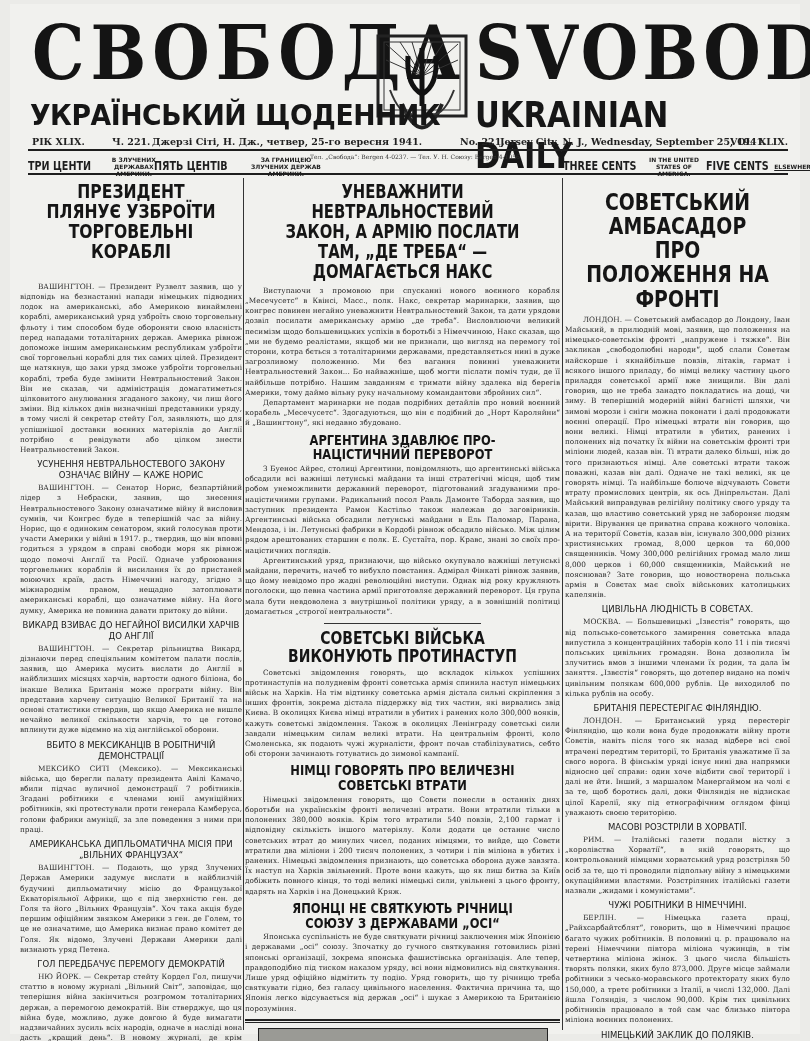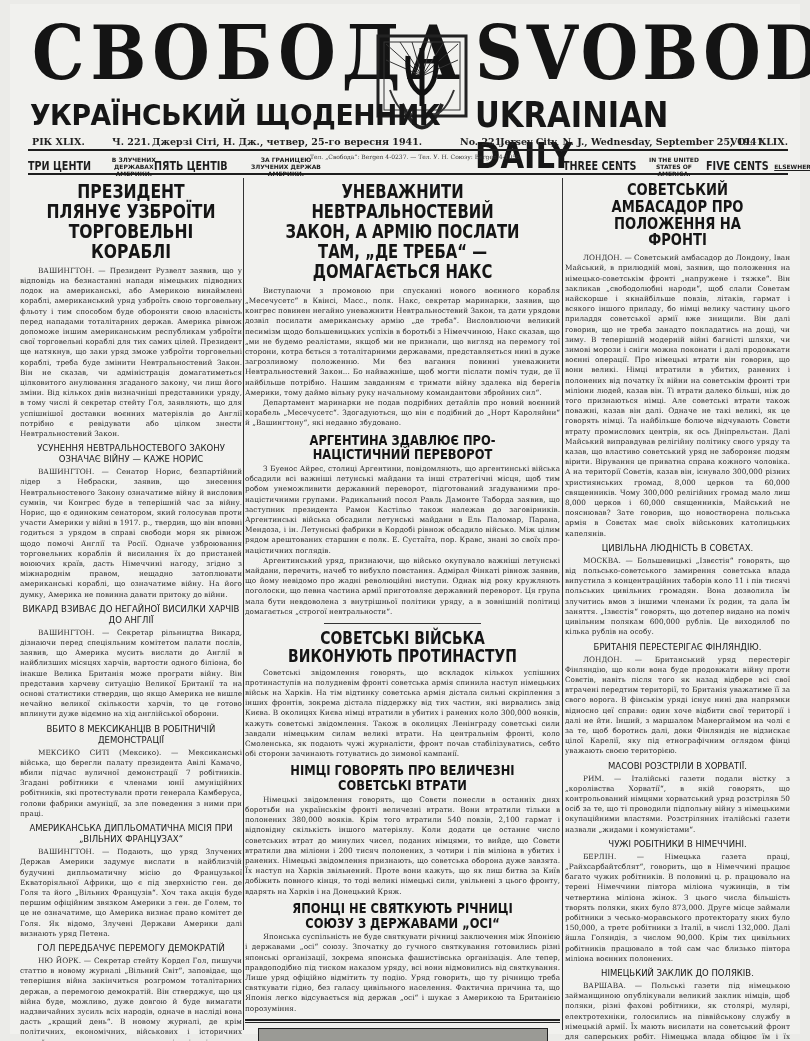--- a/index.html
+++ b/index.html
@@ -93,21 +93,21 @@
   <span class="big">FIVE CENTS</span>
   <span class="small" style="margin-left:-10px; text-decoration: underline;">ELSEWHERE.</span>
 </div>
 
 <div class="rule" style="left:28px; top:173px; width:760px; height:2px;"></div>
 
 <div class="vline" style="left:243px; height:852px;"></div>
 <div class="vline" style="left:562px; height:852px;"></div>
 
 <div class="col col-left">
-  <div class="h-big" style="font-size:19px; margin:2px 0 4px;">
+  <div class="h-big" style="font-size:19px; margin:2px 0 20px;">
     <div class="h-cond">ПРЕЗИДЕНТ ПЛЯНУЄ УЗБРОЇТИ ТОРГОВЕЛЬНІ КОРАБЛІ</div>
   </div>
   <p class="body">ВАШИНГТОН. — Президент Рузвелт заявив, що у відповідь на безнастанні напади німецьких підводних лодок на американські, або Америкою винаймлені кораблі, американський уряд узброїть свою торговельну фльоту і тим способом буде обороняти свою власність перед нападами тоталітарних держав. Америка рівнож допоможе іншим американським республикам узброїти свої торговельні кораблі для тих самих цілей. Президент ще натякнув, що заки уряд зможе узброїти торговельні кораблі, треба буде змінити Невтральностевий Закон. Він не сказав, чи адміністрація домагатиметься цілковитого анулювання згаданого закону, чи лиш його зміни. Від кількох днів визначніші представники уряду, в тому числі й секретар стейту Гол, заявляють, що для успішнішої доставки воєнних матеріялів до Англії потрібно є ревідувати або цілком знести Невтральностевий Закон.</p>
   <div class="h-small">УСУНЕННЯ НЕВТРАЛЬНОСТЕВОГО ЗАКОНУ ОЗНАЧАЄ ВІЙНУ — КАЖЕ НОРИС</div>
   <p class="body">ВАШИНГТОН. — Сенатор Норис, безпартійний лідер з Небраски, заявив, що знесення Невтральностевого Закону означатиме війну й висловив сумнів, чи Конгрес буде в теперішній час за війну. Норис, що є одиноким сенатором, який голосував проти участи Америки у війні в 1917. р., твердив, що він вповні годиться з урядом в справі свободи моря як рівнож щодо помочі Англії та Росії. Одначе узброювання торговельних кораблів й висилання їх до пристаней воюючих країв, дасть Німеччині нагоду, згідно з міжнароднім правом, нещадно затоплювати американські кораблі, що означатиме війну. На його думку, Америка не повинна давати притоку до війни.</p>
   <div class="h-small">ВИКАРД ВЗИВАЄ ДО НЕГАЙНОЇ ВИСИЛКИ ХАРЧІВ ДО АНГЛІЇ</div>
   <p class="body">ВАШИНГТОН. — Секретар рільництва Викард, дізнаючи перед спеціяльним комітетом палати послів, заявив, що Америка мусить вислати до Англії в найблизших місяцях харчів, вартости одного біліона, бо інакше Велика Британія може програти війну. Він представив харчеву ситуацію Великої Британії та на основі статистики ствердив, що якщо Америка не вишле нечайно великої скількости харчів, то це готово вплинути дуже відємно на хід англійської оборони.</p>
   <div class="h-small">ВБИТО 8 МЕКСИКАНЦІВ В РОБІТНИЧІЙ ДЕМОНСТРАЦІЇ</div>
   <p class="body">МЕКСИКО СИТІ (Мексико). — Мексиканські війська, що берегли палату президента Авілі Камачо, вбили підчас вуличної демонстрації 7 робітників. Згадані робітники є членами юнії амуніційних робітників, які протестували проти генерала Камберуса, голови фабрики амуніції, за зле поведення з ними при праці.</p>
   <div class="h-small">АМЕРИКАНСЬКА ДИПЛЬОМАТИЧНА МІСІЯ ПРИ „ВІЛЬНИХ ФРАНЦУЗАХ“</div>
@@ -153,21 +153,21 @@
       <path d="M110 90 Q130 150 150 258 L120 258 Q105 180 95 100 Z" fill="#555552"></path>
       <path d="M230 60 Q260 80 290 70 L290 140 Q260 120 230 90 Z" fill="#808079"></path>
       <path d="M220 200 L290 190 L290 230 L230 225 Z" fill="#2e2e2c"></path>
       <path d="M30 120 Q60 100 80 130 Q60 150 30 140 Z" fill="#222220"></path>
     </svg>
   </div>
 
 </div>
 
 <div class="col col-right">
-  <div class="h-big" style="font-size:16px; margin:2px 0 4px;">
+  <div class="h-big" style="font-size:23px; margin:10px 0 4px;">
     <div class="h-cond">СОВЕТСЬКИЙ АМБАСАДОР ПРО ПОЛОЖЕННЯ НА ФРОНТІ</div>
   </div>
   <p class="body">ЛОНДОН. — Советський амбасадор до Лондону, Іван Майський, в прилюдній мові, заявив, що положення на німецько-советськім фронті „напружене і тяжке“. Він закликав „свободолюбні народи“, щоб слали Советам найскорше і якнайбільше повзів, літаків, гармат і всякого іншого приладу, бо німці велику частину цього приладдя советської армії вже знищили. Він далі говорив, що не треба занадто покладатись на дощі, чи зиму. В теперішній модерній війні багністі шляхи, чи зимові морози і сніги можна поконати і далі продовжати воєнні операції. Про німецькі втрати він говорив, що вони великі. Німці втратили в убитих, ранених і полонених від початку їх війни на советськім фронті три міліони людей, казав він. Ті втрати далеко більші, ніж до того признаються німці. Але советські втрати також поважні, казав він далі. Одначе не такі великі, як це говорять німці. Та найбільше болюче відчувають Совєти втрату промислових центрів, як ось Дніпрельстан. Далі Майський виправдував релігійну політику свого уряду та казав, що властиво советський уряд не забороняє людям вірити. Вірування це приватна справа кожного чоловіка. А на території Совєтів, казав він, існувало 300,000 різних християнських громад, 8,000 церков та 60,000 священників. Чому 300,000 релігійних громад мало лиш 8,000 церков і 60,000 священників, Майський не пояснював? Зате говорив, що новостворена польська армія в Совєтах має своїх військових католицьких капелянів.</p>
   <div class="h-small">ЦИВІЛЬНА ЛЮДНІСТЬ В СОВЄТАХ.</div>
   <p class="body">МОСКВА. — Большевицькі „Ізвєстія“ говорять, що від польсько-советського замирення советська влада випустила з концентраційних таборів коло 11 і пів тисячі польських цивільних громадян. Вона дозволила їм злучитись вмов з іншими членами їх родин, та дала їм заняття. „Ізвєстія“ говорять, що дотепер видано на поміч цивільним полякам 600,000 рублів. Це виходилоб по кілька рублів на особу.</p>
   <div class="h-small">БРИТАНІЯ ПЕРЕСТЕРІГАЄ ФІНЛЯНДІЮ.</div>
   <p class="body">ЛОНДОН. — Британський уряд перестеріг Фінляндію, що коли вона буде продовжати війну проти Совєтів, навіть після того як назад відбере всі свої втрачені передтим території, то Британія уважатиме її за свого ворога. В фінськім уряді існує нині два напрямки відносно цеї справи: один хоче відбити свої території і далі не йти. Інший, з маршалом Манергаймом на чолі є за те, щоб боротись далі, доки Фінляндія не відзискає цілої Карелії, яку під етнографічним оглядом фінці уважають своєю територією.</p>
   <div class="h-small">МАСОВІ РОЗСТРІЛИ В ХОРВАТІЇ.</div>
   <p class="body">РИМ. — Італійські газети подали вістку з „королівства Хорватії“, в якій говорять, що контрольований німцями хорватський уряд розстріляв 50 осіб за те, що ті проводили підпольну війну з німецькими окупаційними властями. Розстріляних італійські газети назвали „жидами і комуністами“.</p>
   <div class="h-small">ЧУЖІ РОБІТНИКИ В НІМЕЧЧИНІ.</div>

